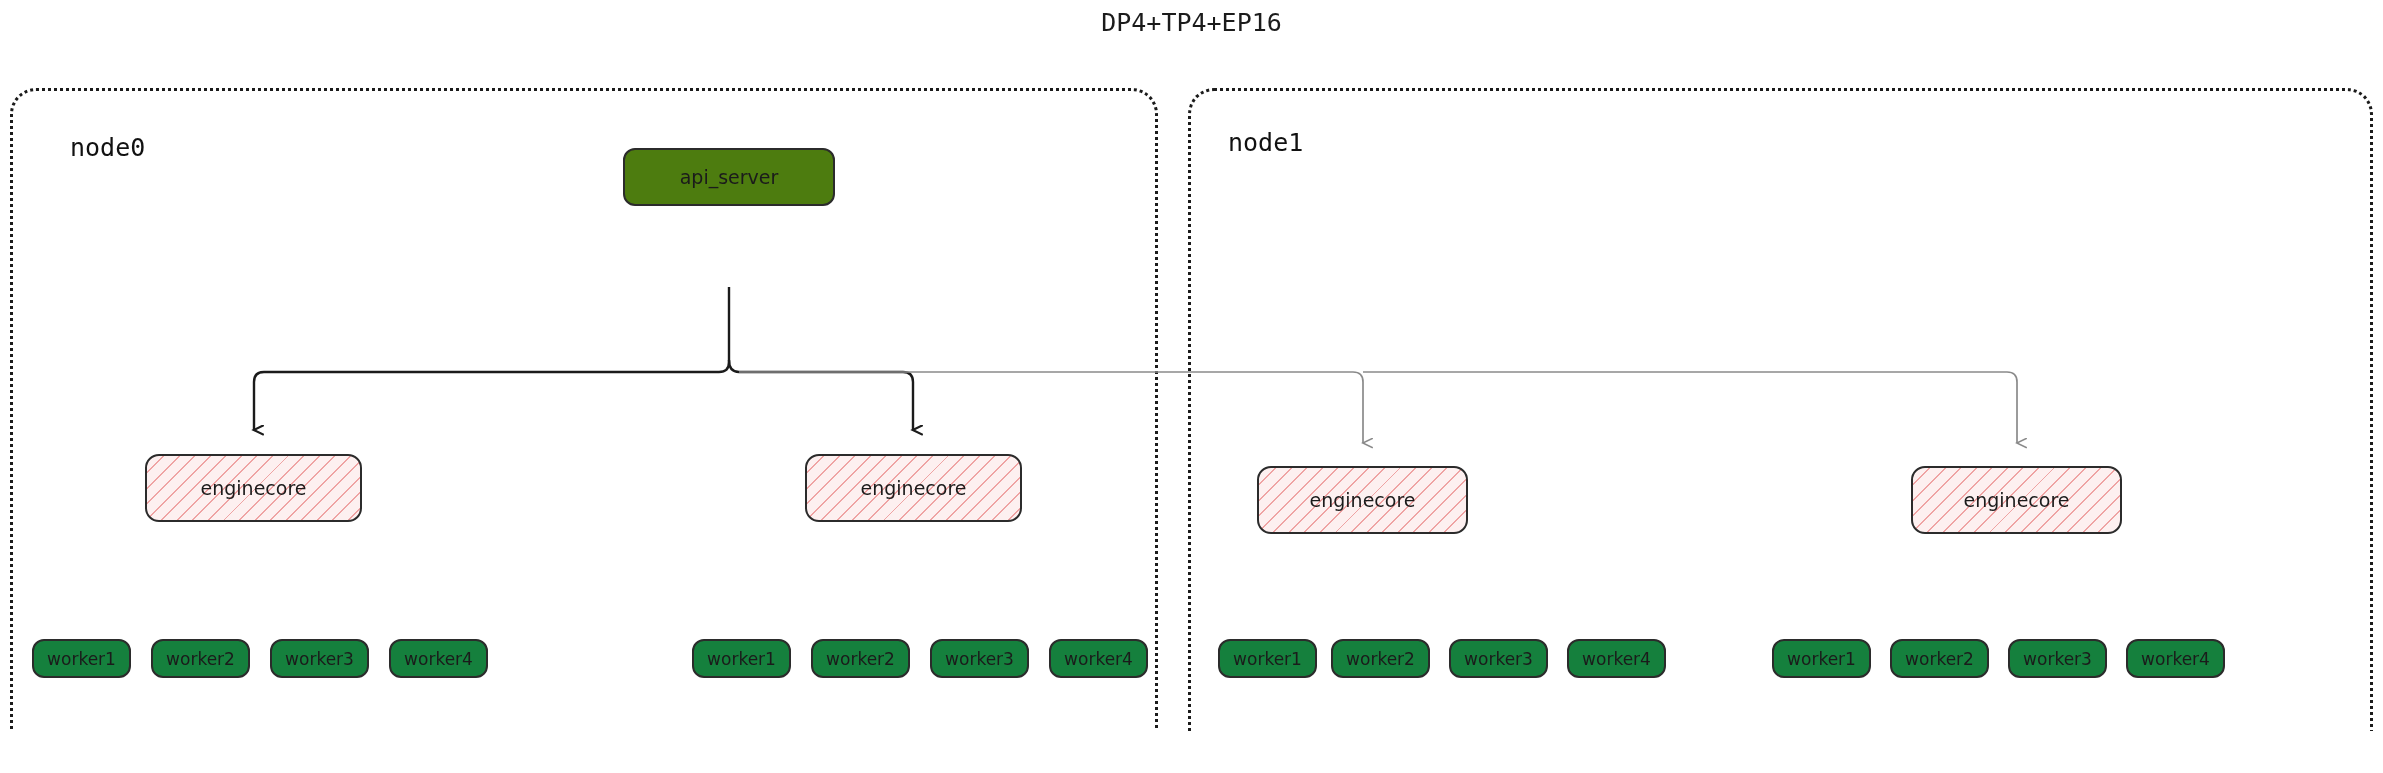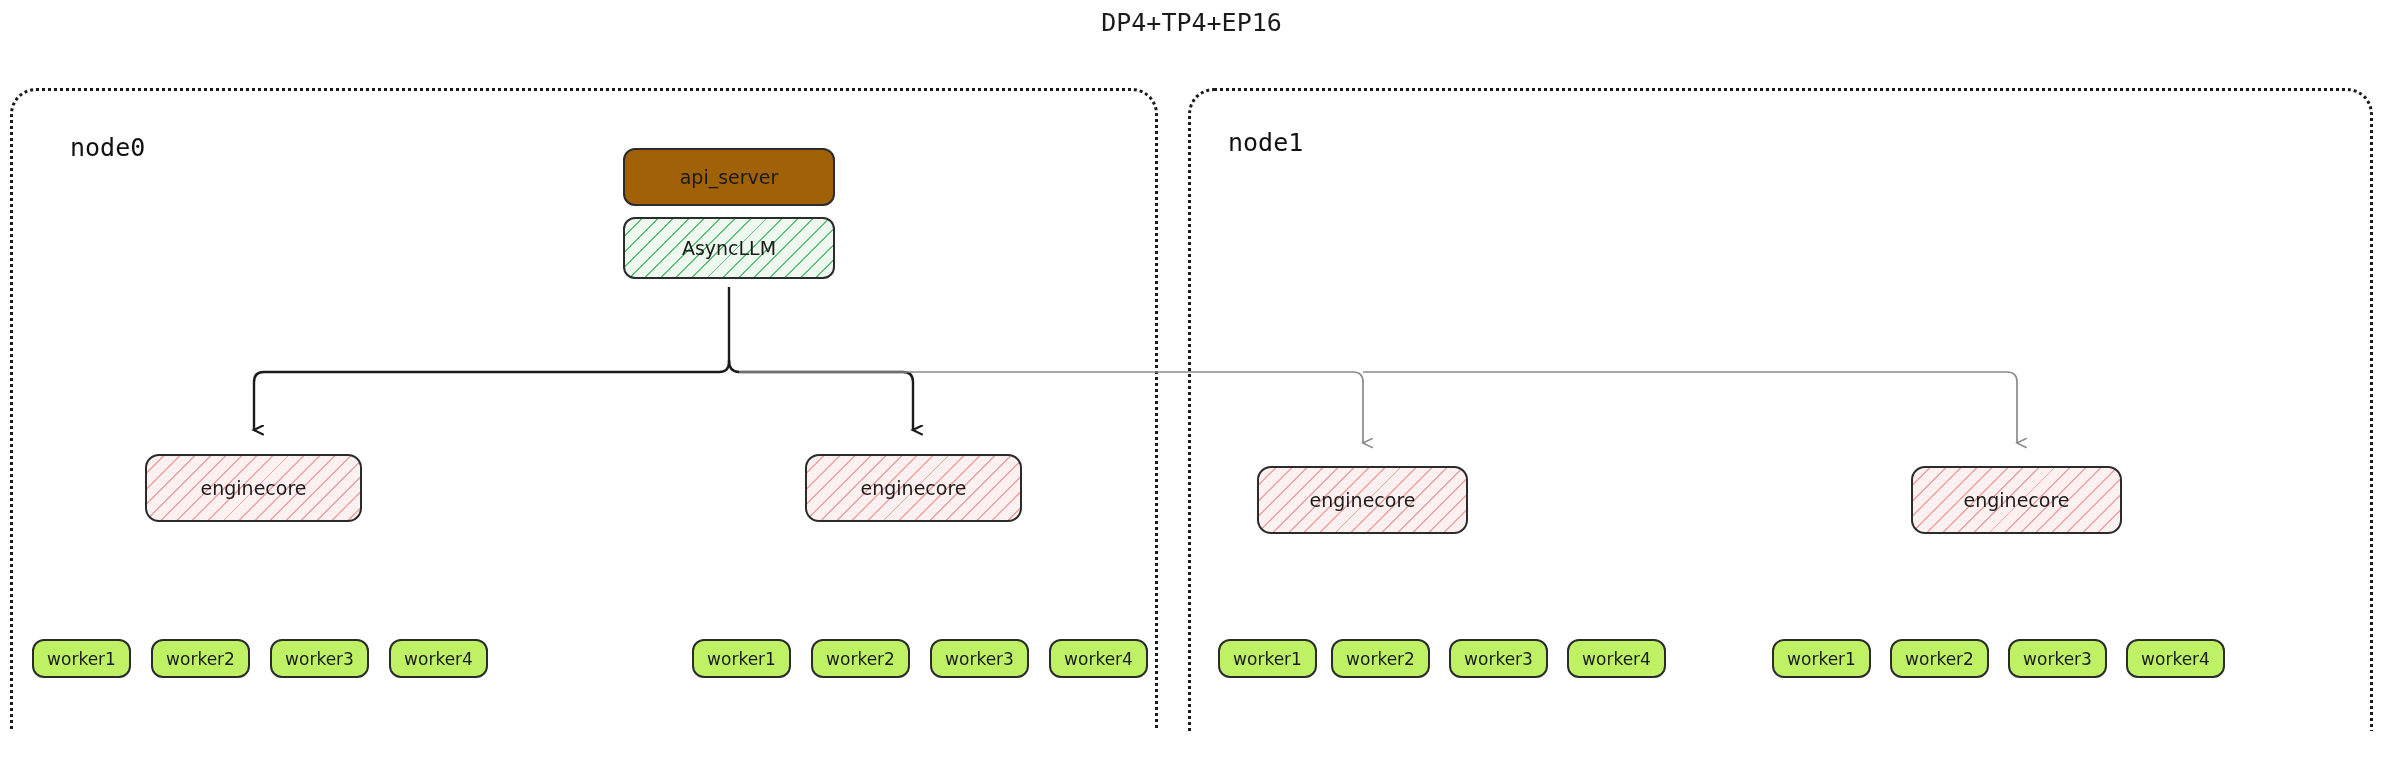--- a/index.html
+++ b/index.html
@@ -39,21 +39,21 @@
     position: absolute;
     font-family: "DejaVu Sans Mono", monospace;
     font-size: 25px;
     color: #111111;
     margin-left: 28px;
   }
   .box {
     position: absolute;
     box-sizing: border-box;
     border: 2.5px solid #2b2b2b;
-    background: #a16207;
+    background: #4d7c0f;
     display: flex;
     align-items: center;
     justify-content: center;
     color: #1b1b1b;
     font-family: "DejaVu Sans", sans-serif;
   }
   .box-api {
     border-radius: 12px;
     font-size: 19px;
   }
@@ -71,21 +71,21 @@
     font-size: 19px;
     background-color: #fdf0f0;
     background-image: repeating-linear-gradient(
         135deg,
         #efa3a3 0px, #efa3a3 1.4px,
         rgba(255,255,255,0) 1.4px, rgba(255,255,255,0) 11px);
   }
   .box-worker {
     border-radius: 12px;
     font-size: 17px;
-    background: #bef264;
+    background: #15803d;
     border-width: 2.2px;
   }
   #edges {
     position: absolute;
     left: 0;
     top: 0;
     width: 2383px;
     height: 773px;
     pointer-events: none;
   }
@@ -118,21 +118,20 @@
     <path d="M 729 360 L 729 362 Q 729 372 719 372 L 264 372 Q 254 372 254 382 L 254 430" fill="none" stroke="#1b1b1b" stroke-width="2.4" marker-end="url(#ah-dark)"></path>
 
     <path d="M 729 360 Q 729 372 739 372 L 903 372 Q 913 372 913 382 L 913 430" fill="none" stroke="#1b1b1b" stroke-width="2.4" marker-end="url(#ah-dark)"></path>
 
     <path d="M 739 372 L 1353 372 Q 1363 372 1363 382 L 1363 443" fill="none" stroke="#8a8a8a" stroke-width="1.7" marker-end="url(#ah-light)"></path>
 
     <path d="M 1363 372 L 2007 372 Q 2017 372 2017 382 L 2017 443" fill="none" stroke="#8a8a8a" stroke-width="1.7" marker-end="url(#ah-light)"></path>
   </svg>
 
   <div class="box box-api" style="left:623px; top:148px; width:212px; height:58px;">api_server</div>
-  <div class="box box-async" style="left:623px; top:217px; width:212px; height:62px;">AsyncLLM</div>
 
   <div class="box box-engine" style="left:145px; top:454px; width:217px; height:68px;">enginecore</div>
   <div class="box box-engine" style="left:805px; top:454px; width:217px; height:68px;">enginecore</div>
 
   <div class="box box-engine" style="left:1257px; top:466px; width:211px; height:68px;">enginecore</div>
   <div class="box box-engine" style="left:1911px; top:466px; width:211px; height:68px;">enginecore</div>
 
   <div class="box box-worker" style="left:32px; top:639px; width:99px; height:39px;">worker1</div>
   <div class="box box-worker" style="left:151px; top:639px; width:99px; height:39px;">worker2</div>
   <div class="box box-worker" style="left:270px; top:639px; width:99px; height:39px;">worker3</div>

